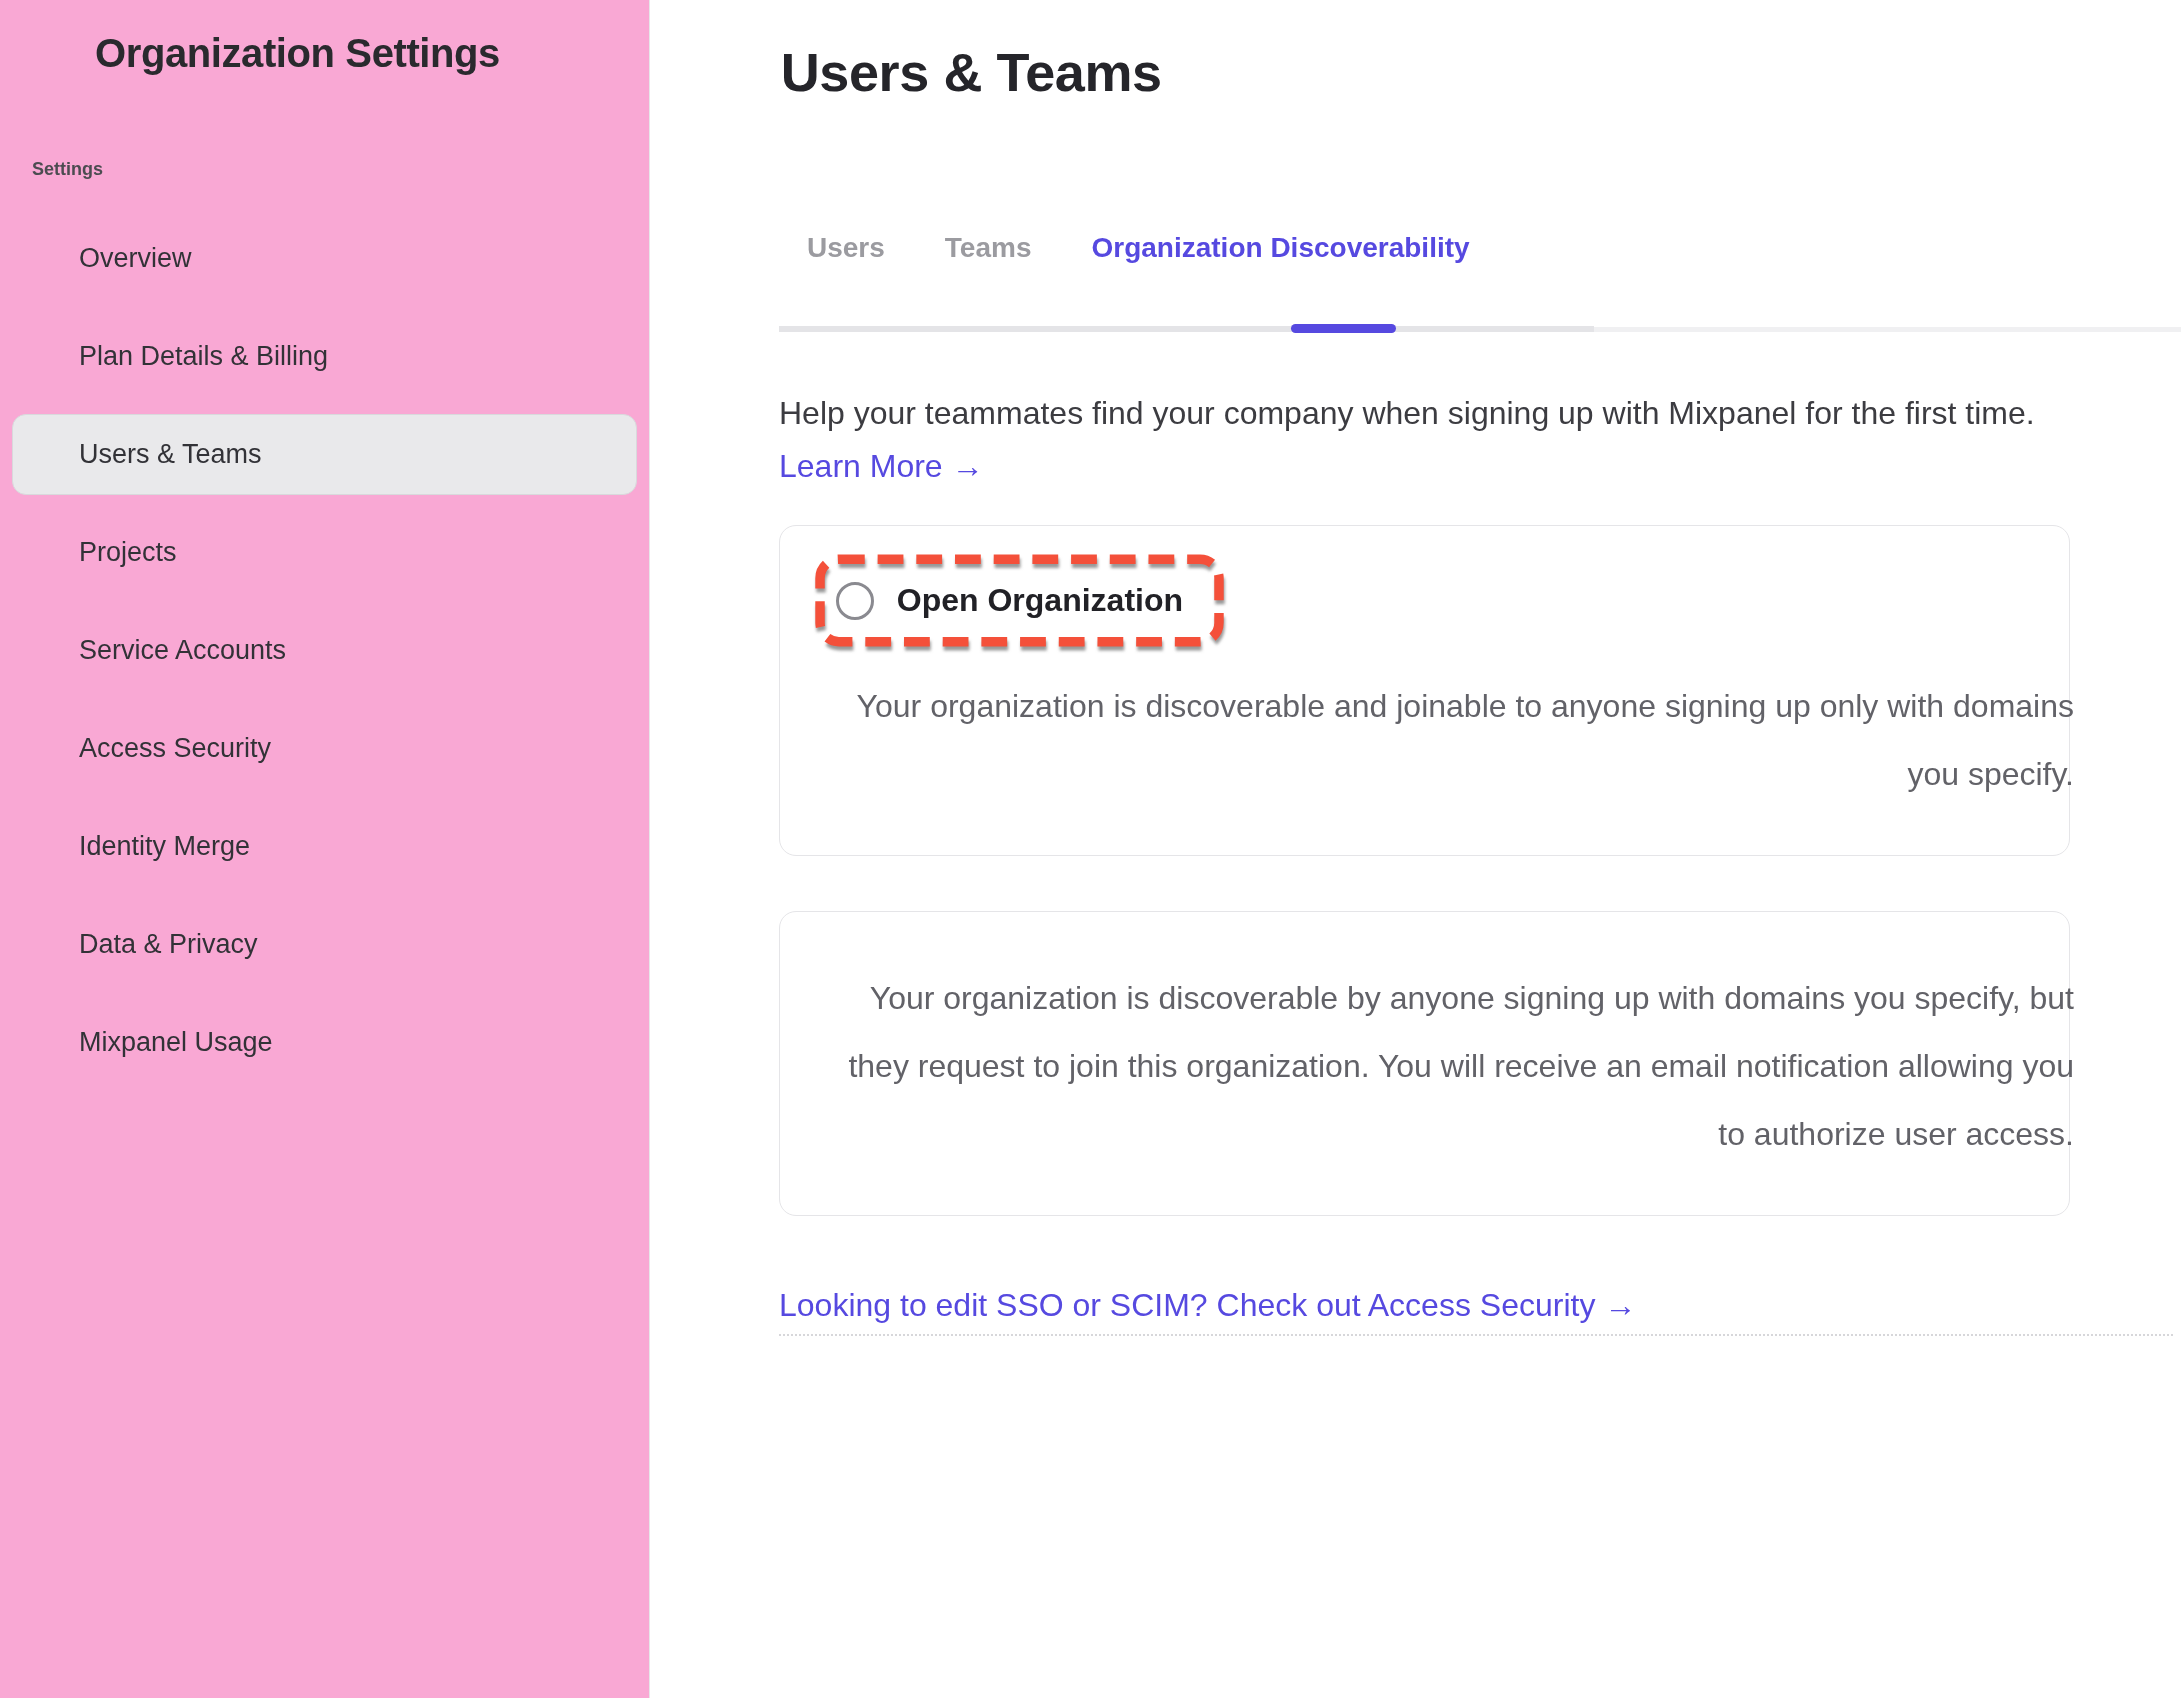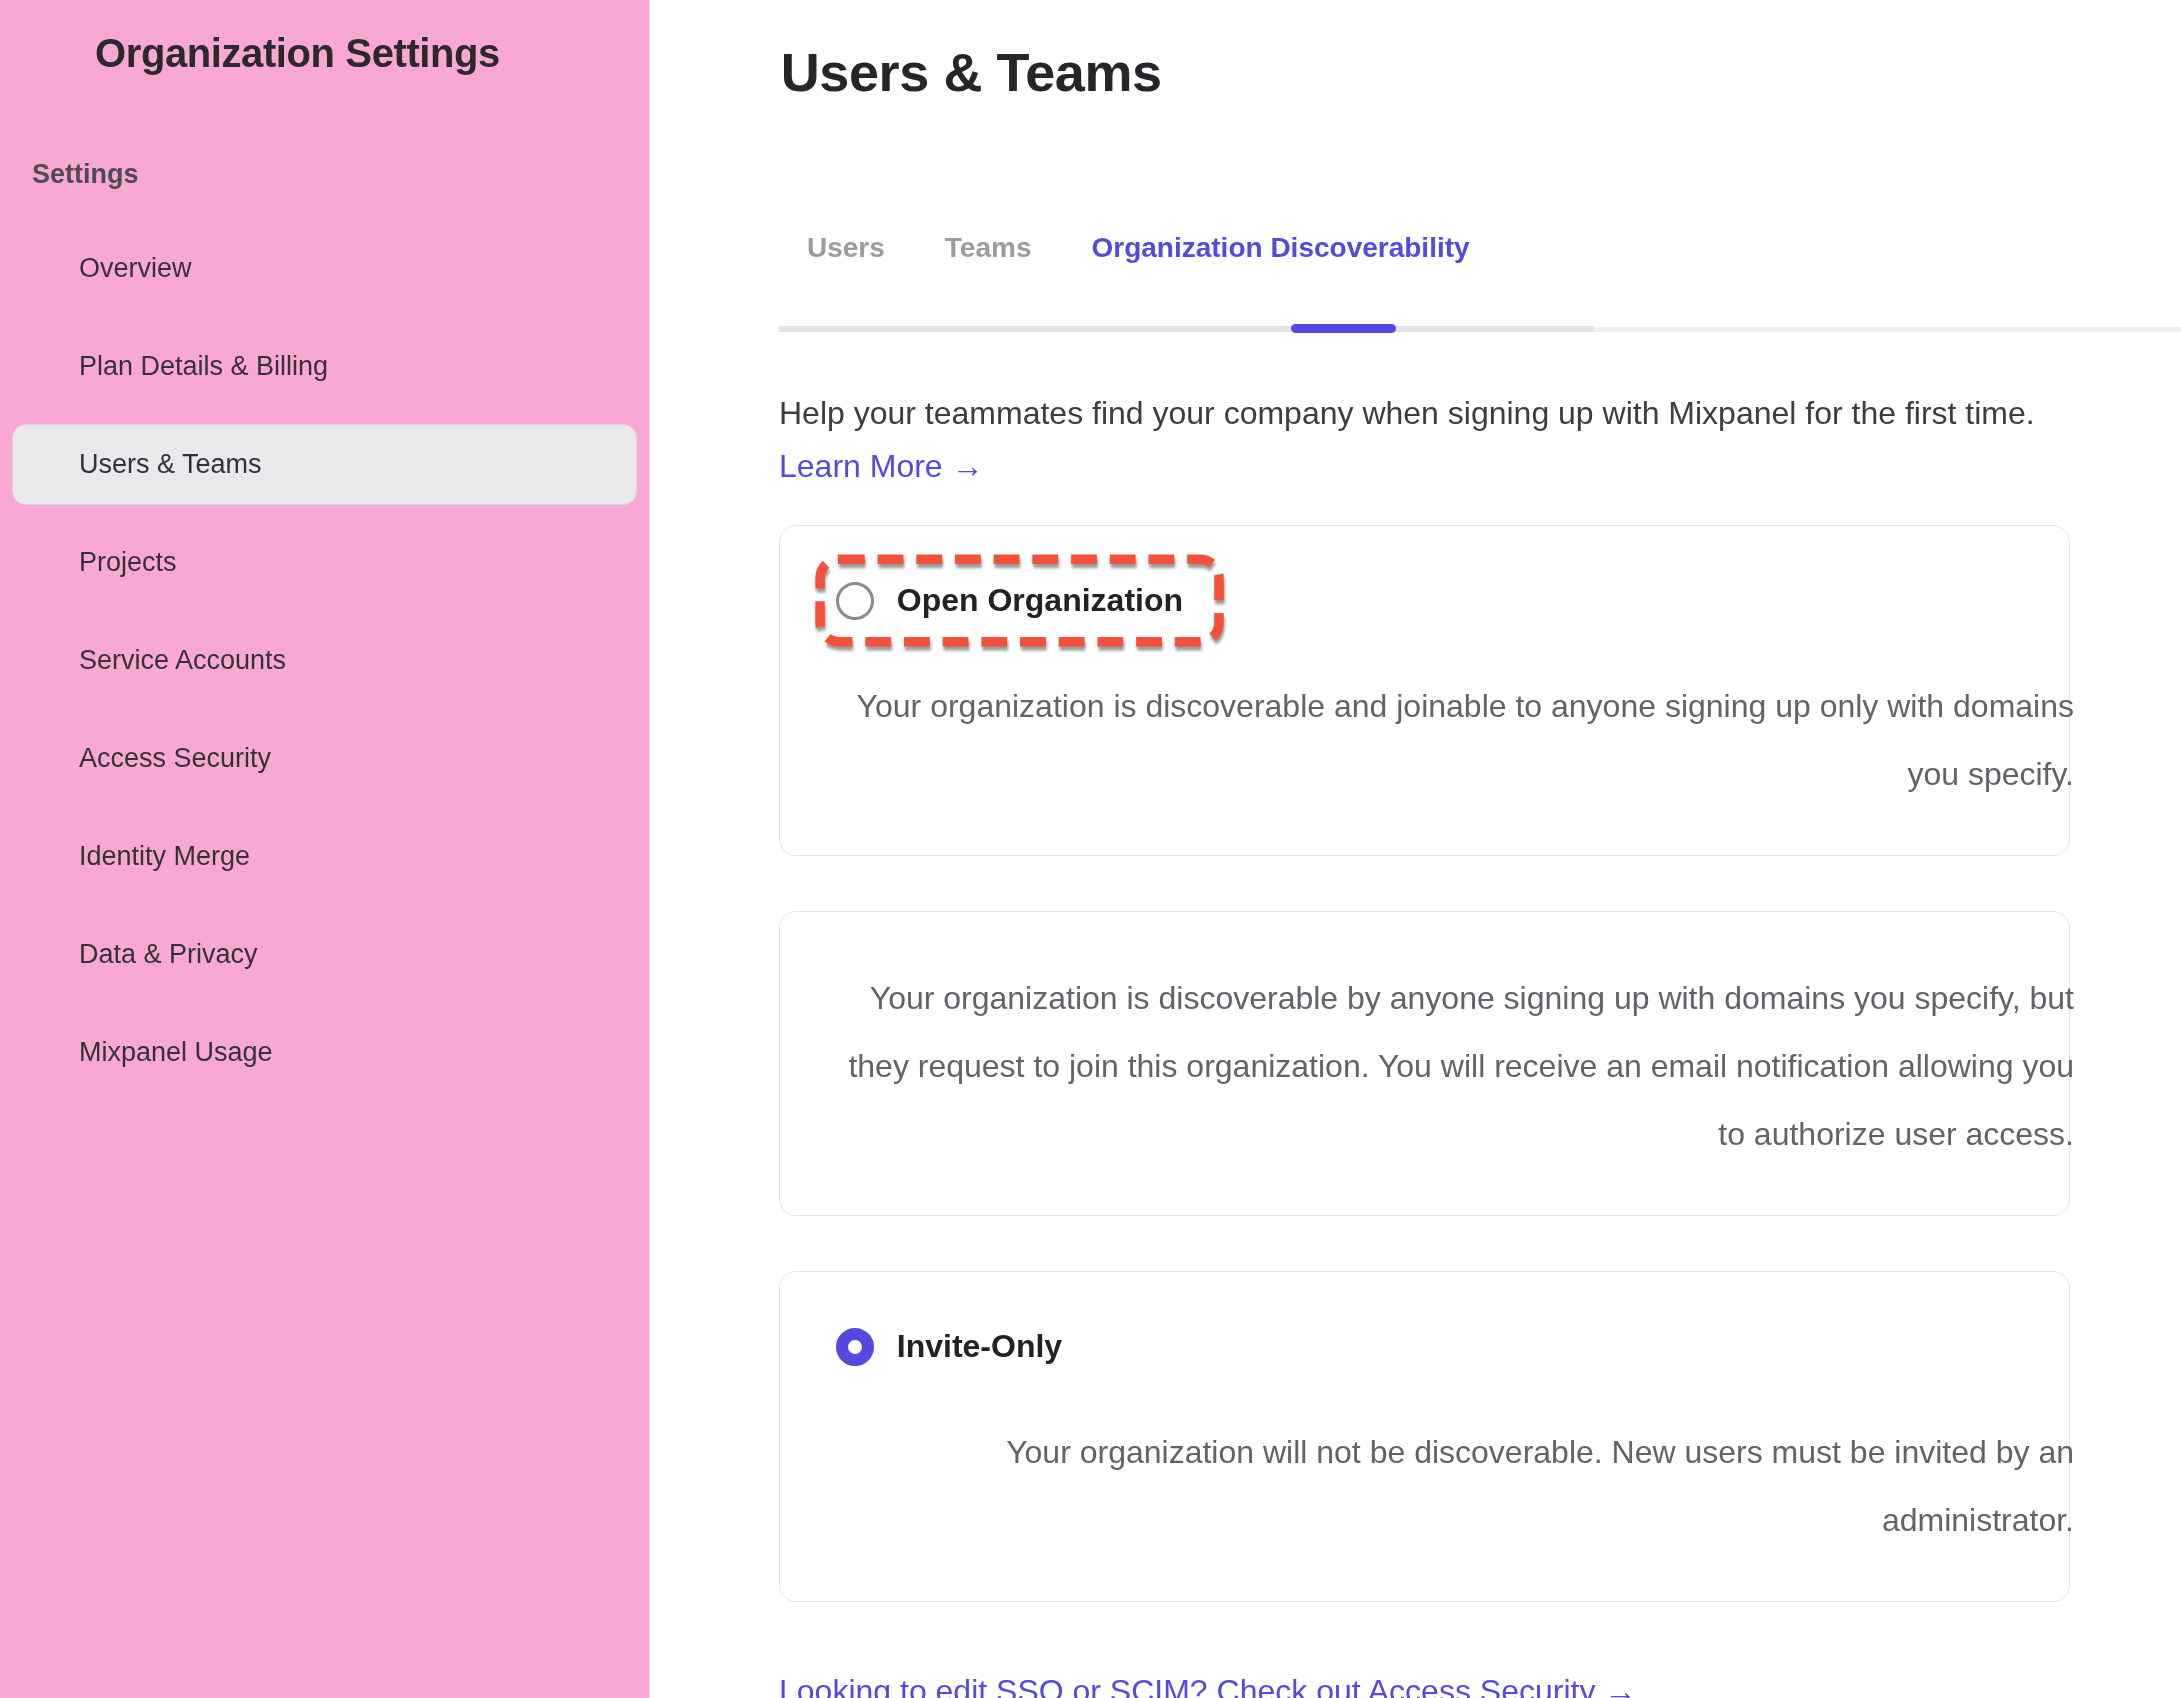--- a/index.html
+++ b/index.html
@@ -19,21 +19,21 @@
     border-right: 1.7px solid #e7e7e9;
     padding-top: 31px;
   }
   .sidebar-title {
     margin: 0 0 0 95px;
     font-size: 40px; font-weight: 700; color: #2a2a2e;
     letter-spacing: -0.4px;
   }
   .section-label {
     margin: 83px 0 0 32px;
-    font-size: 27px; font-weight: 700; color: #4c4c51;
+    font-size: 18px; font-weight: 700; color: #4c4c51;
   }
   .nav { list-style: none; margin: 38px 0 0 0; padding: 0 12px; }
   .nav-item {
     height: 81px; margin-bottom: 17px;
     display: flex; align-items: center;
     padding-left: 66px;
     font-size: 27px; color: #323237;
     border: 0.9px solid transparent; border-radius: 13.8px;
     cursor: pointer;
   }
@@ -172,27 +172,20 @@
               <rect x="7" y="7" width="464" height="96" rx="22" fill="none" stroke="#f4503a" stroke-width="11" stroke-dasharray="30 15"></rect>
             </svg>
             <span class="radio"></span>
             <span class="option-label">Open Organization</span>
           </div>
           <p class="desc">Your organization is discoverable and joinable to anyone signing up only with domains you specify.</p>
         </article>
         <article class="card">
           <p class="desc">Your organization is discoverable by anyone signing up with domains you specify, but they request to join this organization. You will receive an email notification allowing you to authorize user access.</p>
         </article>
-        <article class="card">
-          <div class="option-row">
-            <span class="radio checked"></span>
-            <span class="option-label">Invite-Only</span>
-          </div>
-          <p class="desc">Your organization will not be discoverable. New users must be invited by an administrator.</p>
-        </article>
       </div>
 
     <a class="footer-link">Looking to edit SSO or SCIM? Check out Access Security →</a>
     <div class="bottom-divider"></div>
   </main>
 
 </div>
 
 
 </body></html>

